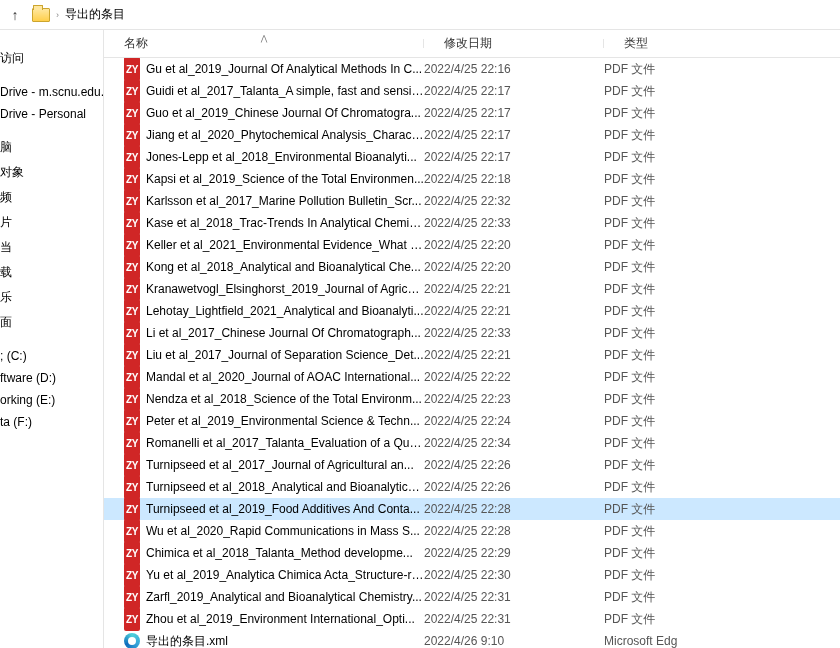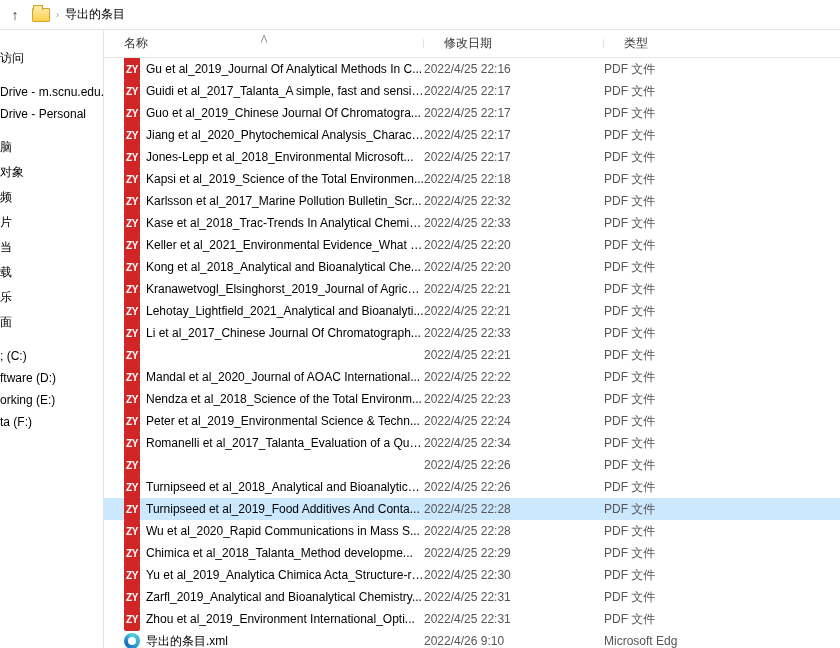--- a/index.html
+++ b/index.html
@@ -231,21 +231,21 @@
           <div class="cell-name">
             <span class="pdf-icon">ZY</span>
             <span class="fname">Jiang et al_2020_Phytochemical Analysis_Characte...</span>
           </div>
           <div class="cell-date">2022/4/25 22:17</div>
           <div class="cell-type">PDF 文件</div>
         </div>
         <div class="row">
           <div class="cell-name">
             <span class="pdf-icon">ZY</span>
-            <span class="fname">Jones-Lepp et al_2018_Environmental Microsoft...</span>
+            <span class="fname">Jones-Lepp et al_2018_Environmental Bioanalyti...</span>
           </div>
           <div class="cell-date">2022/4/25 22:17</div>
           <div class="cell-type">PDF 文件</div>
         </div>
         <div class="row">
           <div class="cell-name">
             <span class="pdf-icon">ZY</span>
             <span class="fname">Kapsi et al_2019_Science of the Total Environmen...</span>
           </div>
           <div class="cell-date">2022/4/25 22:18</div>
@@ -303,20 +303,21 @@
           <div class="cell-name">
             <span class="pdf-icon">ZY</span>
             <span class="fname">Li et al_2017_Chinese Journal Of Chromatograph...</span>
           </div>
           <div class="cell-date">2022/4/25 22:33</div>
           <div class="cell-type">PDF 文件</div>
         </div>
         <div class="row">
           <div class="cell-name">
             <span class="pdf-icon">ZY</span>
+            <span class="fname">Liu et al_2017_Journal of Separation Science_Det...</span>
           </div>
           <div class="cell-date">2022/4/25 22:21</div>
           <div class="cell-type">PDF 文件</div>
         </div>
         <div class="row">
           <div class="cell-name">
             <span class="pdf-icon">ZY</span>
             <span class="fname">Mandal et al_2020_Journal of AOAC International...</span>
           </div>
           <div class="cell-date">2022/4/25 22:22</div>
@@ -342,20 +343,21 @@
           <div class="cell-name">
             <span class="pdf-icon">ZY</span>
             <span class="fname">Romanelli et al_2017_Talanta_Evaluation of a QuE...</span>
           </div>
           <div class="cell-date">2022/4/25 22:34</div>
           <div class="cell-type">PDF 文件</div>
         </div>
         <div class="row">
           <div class="cell-name">
             <span class="pdf-icon">ZY</span>
+            <span class="fname">Turnipseed et al_2017_Journal of Agricultural an...</span>
           </div>
           <div class="cell-date">2022/4/25 22:26</div>
           <div class="cell-type">PDF 文件</div>
         </div>
         <div class="row">
           <div class="cell-name">
             <span class="pdf-icon">ZY</span>
             <span class="fname">Turnipseed et al_2018_Analytical and Bioanalytica...</span>
           </div>
           <div class="cell-date">2022/4/25 22:26</div>

